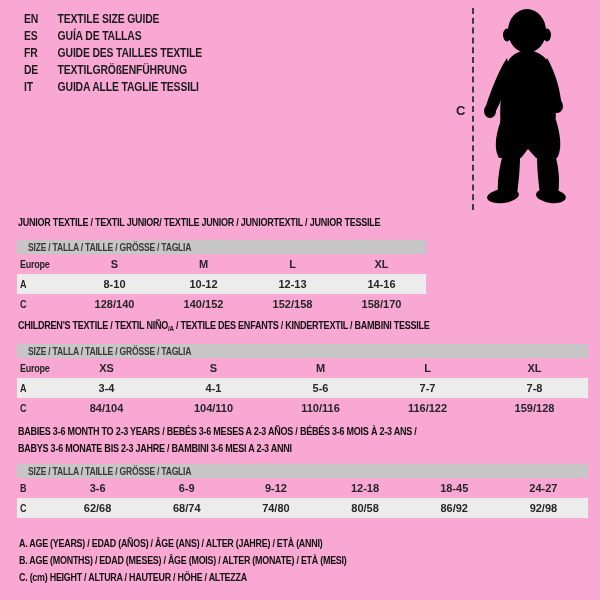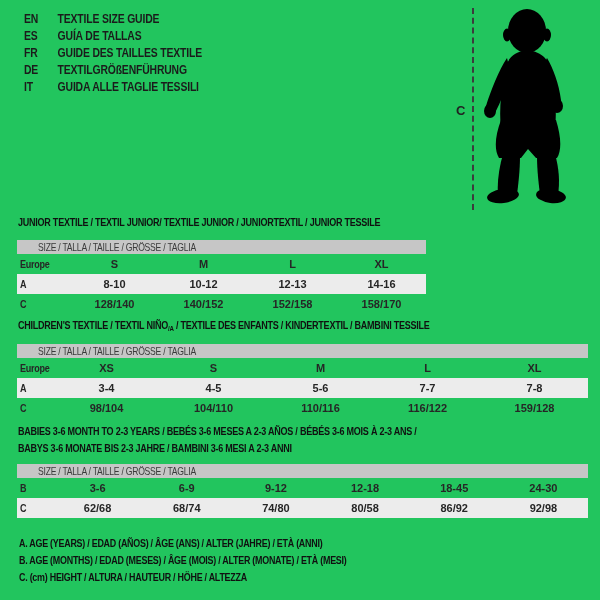--- a/index.html
+++ b/index.html
@@ -1,18 +1,18 @@
 <!DOCTYPE html>
 <html><head>
 <meta charset="utf-8">
 <style>
   html,body { margin:0; padding:0; background:#fff; }
   .canvas {
     position:relative; width:600px; height:600px; overflow:hidden;
-    background:#22c55e; font-family:"Liberation Sans", sans-serif; color:#1b1b1b;
+    background:#f9a8d4; font-family:"Liberation Sans", sans-serif; color:#1b1b1b;
   }
   
   .cx { transform:scaleX(0.82); transform-origin:0 50%; letter-spacing:-0.3px; white-space:nowrap; display:inline-block; }
 
   
   .langs { position:absolute; left:24px; top:10px; transform:scaleX(0.8); transform-origin:0 0; }
   .lang-row { display:flex; line-height:17px; font-weight:bold; font-size:13px; letter-spacing:-0.2px; white-space:nowrap; }
   .lang-code { width:42px; flex:0 0 42px; }
 
   
@@ -24,22 +24,22 @@
   
   .sec-title { position:absolute; left:18px; font-weight:bold; font-size:11px; color:#101010;
                transform:scaleX(0.82); transform-origin:0 0; letter-spacing:-0.3px; white-space:nowrap; line-height:17px; }
   .sub { font-size:7.5px; vertical-align:-2px; }
 
   
   table.size-table { position:absolute; border-collapse:collapse; table-layout:fixed; }
   #t1 { left:17px; top:240px; width:409px; }
   #t2 { left:17px; top:344px; width:571px; }
   #t3 { left:17px; top:464px; width:571px; }
-  th.size-bar { background:#c6c6c6; height:14px; font-weight:normal; font-size:10.5px; color:#3a3a3a;
-                text-align:left; padding:0 0 0 21px;margin-left:20px; }
+  th.size-bar { background:#c6c6c6; height:14px; font-weight:bold; font-size:10.5px; color:#3a3a3a;
+                text-align:left; padding:0 0 0 11px;margin-left:20px; }
   td { height:20px; padding:0; font-size:11px; color:#262626; font-weight:bold; }
   td.lbl { text-align:left; padding-left:3px; overflow:visible; }
   td.val { text-align:center; }
   tr.alt { background:#ececec; }
   col.lblcol-wide { width:53px; }
   col.lblcol { width:36px; }
 
   
   .note { position:absolute; left:19px; font-weight:bold; font-size:10.5px; color:#101010;
           transform:scaleX(0.85); transform-origin:0 50%; letter-spacing:-0.3px; white-space:nowrap; }
@@ -158,28 +158,28 @@
           <td class="lbl"><span class="cx">Europe</span></td>
           <td class="val">XS</td>
           <td class="val">S</td>
           <td class="val">M</td>
           <td class="val">L</td>
           <td class="val">XL</td>
         </tr>
         <tr class="alt">
           <td class="lbl"><span class="cx">A</span></td>
           <td class="val">3-4</td>
-          <td class="val">4-5</td>
+          <td class="val">4-1</td>
           <td class="val">5-6</td>
           <td class="val">7-7</td>
           <td class="val">7-8</td>
         </tr>
         <tr>
           <td class="lbl"><span class="cx">C</span></td>
-          <td class="val">98/104</td>
+          <td class="val">84/104</td>
           <td class="val">104/110</td>
           <td class="val">110/116</td>
           <td class="val">116/122</td>
           <td class="val">159/128</td>
         </tr>
       </tbody>
   </table>
 
   <div class="sec-title" style="top:423px;">
     <div>BABIES 3-6 MONTH TO 2-3 YEARS / BEBÉS 3-6 MESES A 2-3 AÑOS / BÉBÉS 3-6 MOIS À 2-3 ANS /</div>
@@ -203,21 +203,21 @@
       </tr>
     </thead>
     <tbody>
         <tr>
           <td class="lbl"><span class="cx">B</span></td>
           <td class="val">3-6</td>
           <td class="val">6-9</td>
           <td class="val">9-12</td>
           <td class="val">12-18</td>
           <td class="val">18-45</td>
-          <td class="val">24-30</td>
+          <td class="val">24-27</td>
         </tr>
         <tr class="alt">
           <td class="lbl"><span class="cx">C</span></td>
           <td class="val">62/68</td>
           <td class="val">68/74</td>
           <td class="val">74/80</td>
           <td class="val">80/58</td>
           <td class="val">86/92</td>
           <td class="val">92/98</td>
         </tr>

